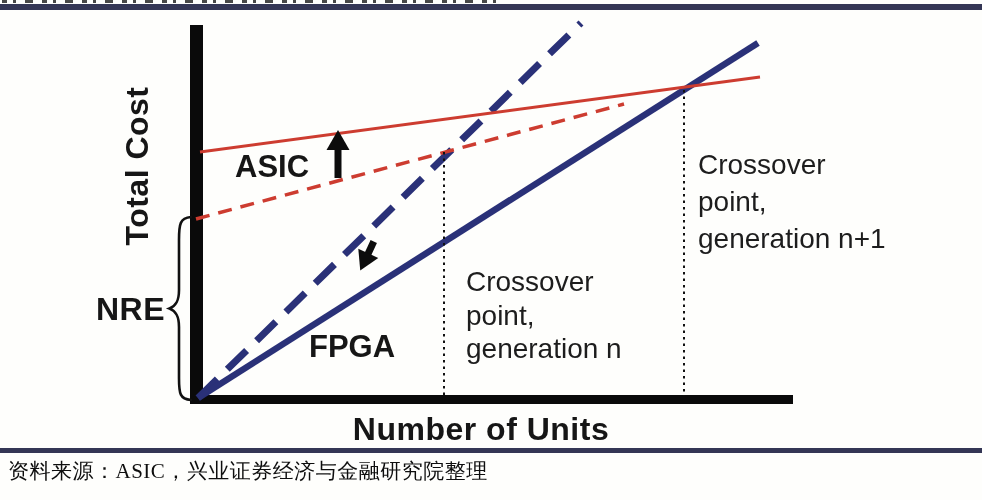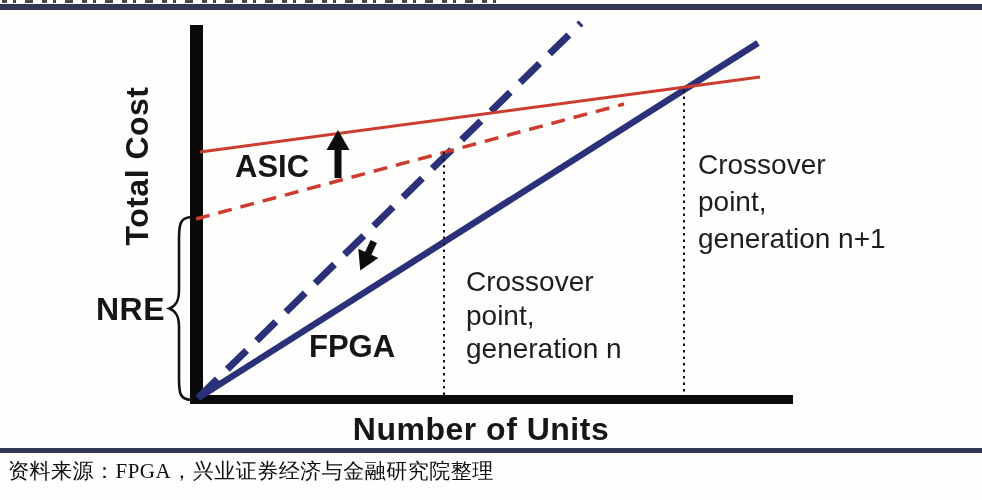--- a/index.html
+++ b/index.html
@@ -82,15 +82,15 @@
 
     <g>
       <text class="svg-label annot" x="698" y="174">Crossover</text>
       <text class="svg-label annot" x="698" y="211">point,</text>
       <text class="svg-label annot" x="698" y="248">generation n+1</text>
     </g>
   </svg>
 
   <div class="rule bottom"></div>
 
-  <div class="source-line">资料来源：FPGA，兴业证券经济与金融研究院整理</div>
+  <div class="source-line">资料来源：ASIC，兴业证券经济与金融研究院整理</div>
 
 </div>
 
 </body></html>

